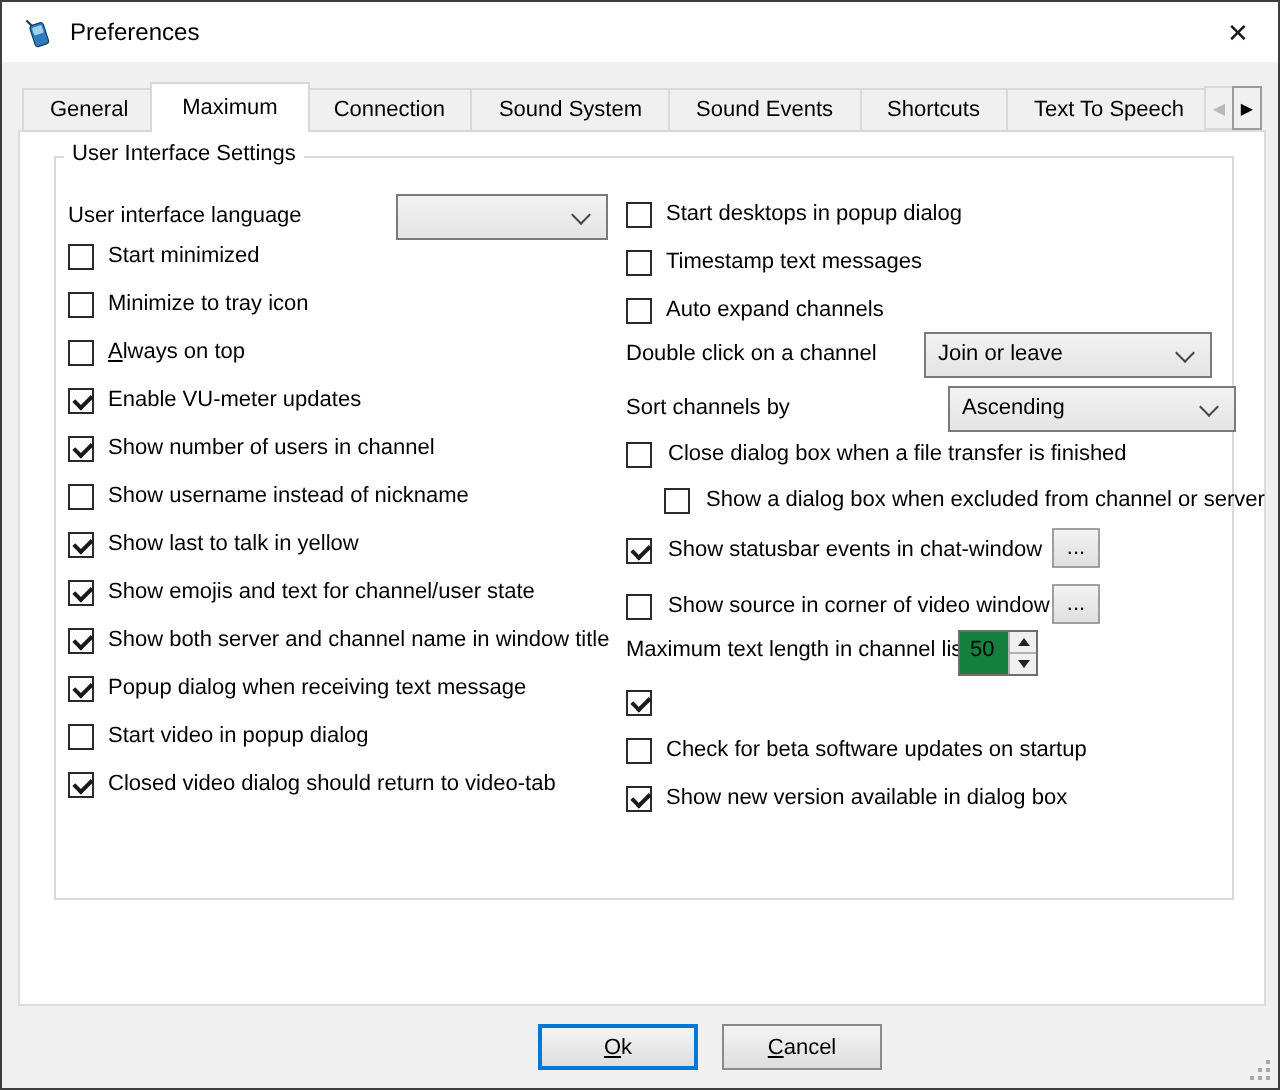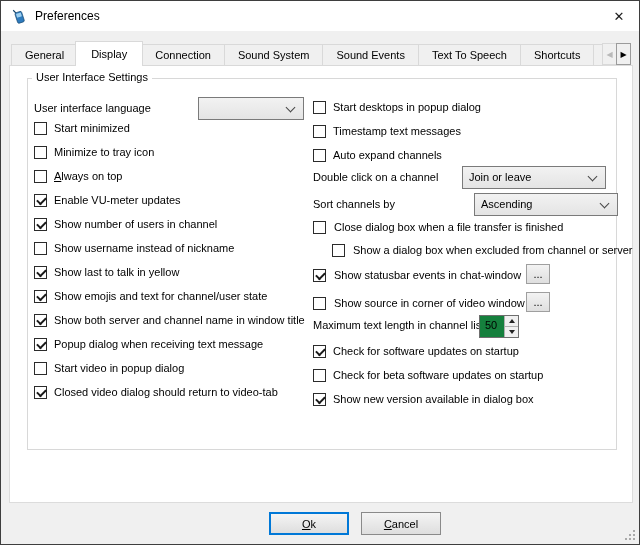--- a/index.html
+++ b/index.html
@@ -85,26 +85,26 @@
       </g>
     </svg>
     <div class="window-title">Preferences</div>
     <div class="close-btn">✕</div>
   </div>
 
   <div class="page"></div>
 
   <div class="tabbar">
     <div class="tab">General</div>
-    <div class="tab active">Display</div>
+    <div class="tab active">Maximum</div>
     <div class="tab">Connection</div>
     <div class="tab">Sound System</div>
     <div class="tab">Sound Events</div>
+    <div class="tab">Shortcuts</div>
     <div class="tab">Text To Speech</div>
-    <div class="tab">Shortcuts</div>
     <div class="tab">Video</div>
   </div>
   <div class="tabscroll">
     <div class="tsb left">
         <span>◀</span>
       </div>
     <div class="tsb right">
         <span>▶</span>
       </div>
   </div>
@@ -223,21 +223,20 @@
         </span>
       <span class="sbtn">
           <span class="tri-down"></span>
         </span>
     </span>
   </div>
 
   <div class="z" id="right-bottom">
     <div class="chk">
       <span class="cb checked"></span>
-      <span class="lbl">Check for software updates on startup</span>
       </div>
     <div class="chk">
       <span class="cb"></span>
       <span class="lbl">Check for beta software updates on startup</span>
       </div>
     <div class="chk">
       <span class="cb checked"></span>
       <span class="lbl">Show new version available in dialog box</span>
       </div>
   </div>

